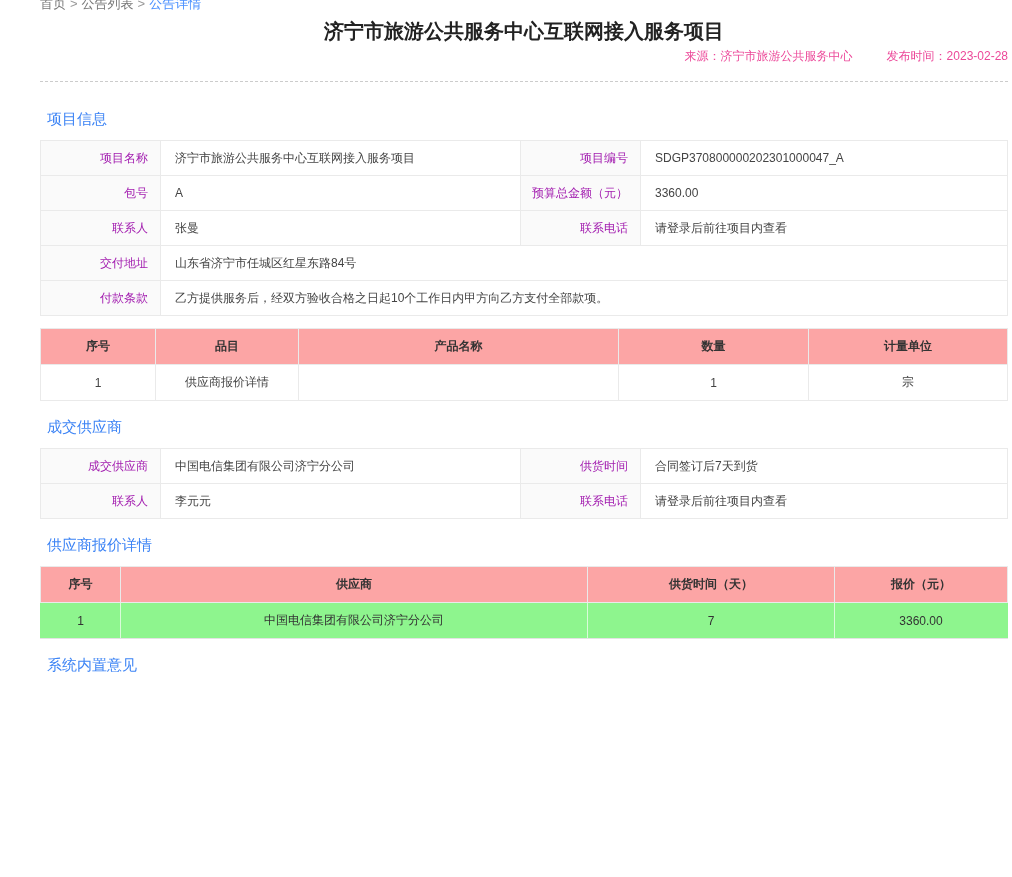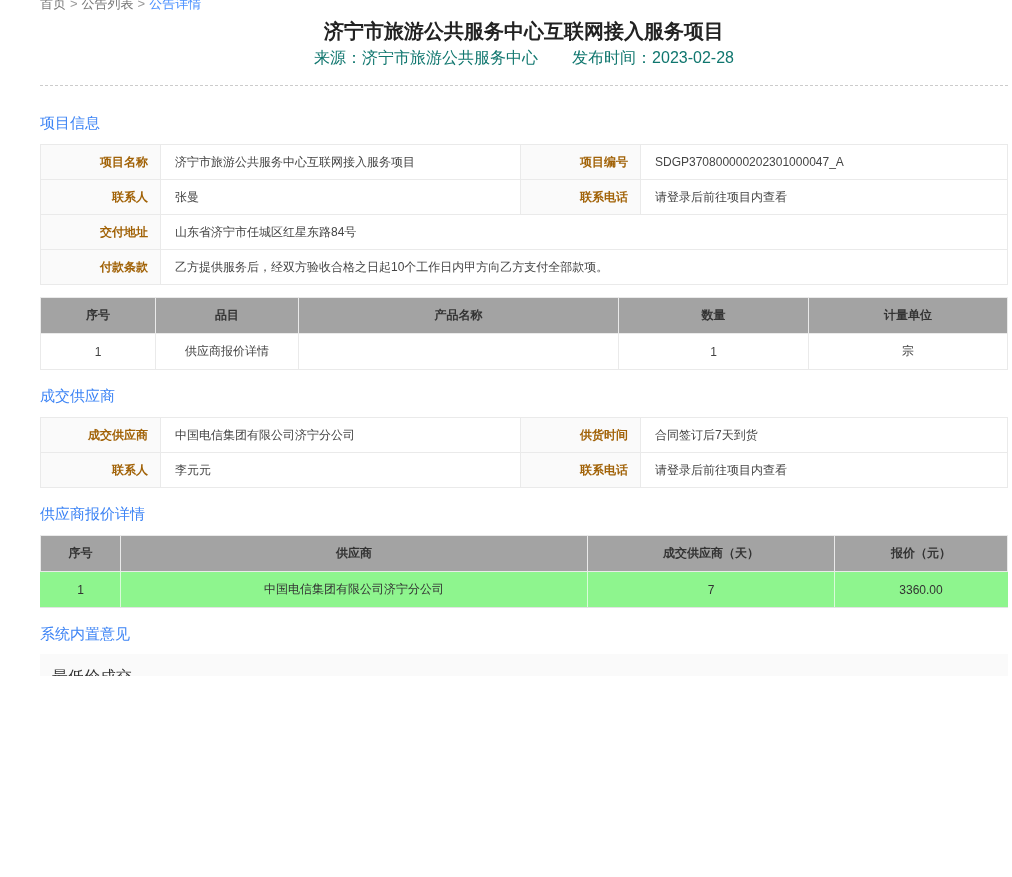--- a/index.html
+++ b/index.html
@@ -14,36 +14,36 @@
   .content{padding:0 4px 0 40px;}
 
   
   .breadcrumb{margin-top:-4px;font-size:13px;color:#777;line-height:16px;}
   .breadcrumb a{color:#777;text-decoration:none;cursor:pointer;}
   .breadcrumb .sep{margin:0 4px;color:#999;}
   .breadcrumb .current{color:var(--link-blue);}
 
   
   .page-title{margin:6px 0 0 0;text-align:center;font-size:20px;font-weight:bold;color:#222;line-height:26px;}
-  .meta-line{margin-top:4px;text-align:center;font-size:16px;color:#0f766e;}
+  .meta-line{margin-top:4px;text-align:right;font-size:12px;color:#ec4899;}
   .meta-line .pub{margin-left:34px;}
   .dashed-divider{border:0;border-top:1px dashed #ccc;margin:16px 0 0 0;}
 
   
-  .section-title{margin:0;font-size:15px;font-weight:500;color:var(--accent-blue);line-height:18px;}
+  .section-title{margin:7px;font-size:15px;font-weight:500;color:var(--accent-blue);line-height:18px;}
   .mt-lg{margin-top:28px;}
   .mt-md{margin-top:20px;}
   .mt-sm{margin-top:17px;}
 
   
   table{width:100%;border-collapse:collapse;table-layout:fixed;margin-top:12px;font-size:12px;}
   td,th{border:1px solid #eaeaea;height:35px;padding:0 10px;overflow:hidden;white-space:nowrap;}
-  td.lbl{background:#fafafa;text-align:right;color:#a16207;padding-right:12px;font-weight:bold;}
+  td.lbl{background:#fafafa;text-align:right;color:#a21caf;padding-right:12px;}
   td.val{background:#fff;text-align:left;color:#444;padding-left:14px;white-space:normal;}
-  th{background:#a3a3a3;font-weight:bold;color:#333;text-align:center;height:36px;}
+  th{background:#fca5a5;font-weight:bold;color:#333;text-align:center;height:36px;}
   td.cell{text-align:center;color:#444;height:36px;}
   tr.green-row td{background:var(--highlight-green);border-left:1px solid #d9fbd9;border-right:1px solid #d9fbd9;border-bottom:1px solid #e3e3e3;color:#333;}
   tr.green-row td:first-child{border-left:1px solid var(--highlight-green);}
   tr.green-row td:last-child{border-right:1px solid var(--highlight-green);}
 
   
   .opinion-box{margin-top:11px;background:#fafafa;padding:13px 12px;font-size:16px;color:#333;min-height:40px;}
 </style>
 </head>
 <body>
@@ -68,20 +68,26 @@
           <col style="width:360px">
           <col style="width:120px">
           <col>
         </colgroup>
       <tbody>
         <tr>
           <td class="lbl">项目名称</td>
           <td class="val">济宁市旅游公共服务中心互联网接入服务项目</td>
           <td class="lbl">项目编号</td>
           <td class="val">SDGP370800000202301000047_A</td>
+        </tr>
+        <tr>
+          <td class="lbl">包号</td>
+          <td class="val">A</td>
+          <td class="lbl">预算总金额（元）</td>
+          <td class="val">3360.00</td>
         </tr>
         <tr>
           <td class="lbl">联系人</td>
           <td class="val">张曼</td>
           <td class="lbl">联系电话</td>
           <td class="val">请登录后前往项目内查看</td>
         </tr>
         <tr>
           <td class="lbl">交付地址</td>
           <td class="val" colspan="3">山东省济宁市任城区红星东路84号</td>
@@ -150,21 +156,21 @@
       <colgroup>
           <col style="width:80px">
           <col style="width:467px">
           <col style="width:247px">
           <col>
         </colgroup>
       <thead>
         <tr>
           <th>序号</th>
           <th>供应商</th>
-          <th>成交供应商（天）</th>
+          <th>供货时间（天）</th>
           <th>报价（元）</th>
         </tr>
       </thead>
       <tbody>
         <tr class="green-row">
           <td class="cell">1</td>
           <td class="cell">中国电信集团有限公司济宁分公司</td>
           <td class="cell">7</td>
           <td class="cell">3360.00</td>
         </tr>

